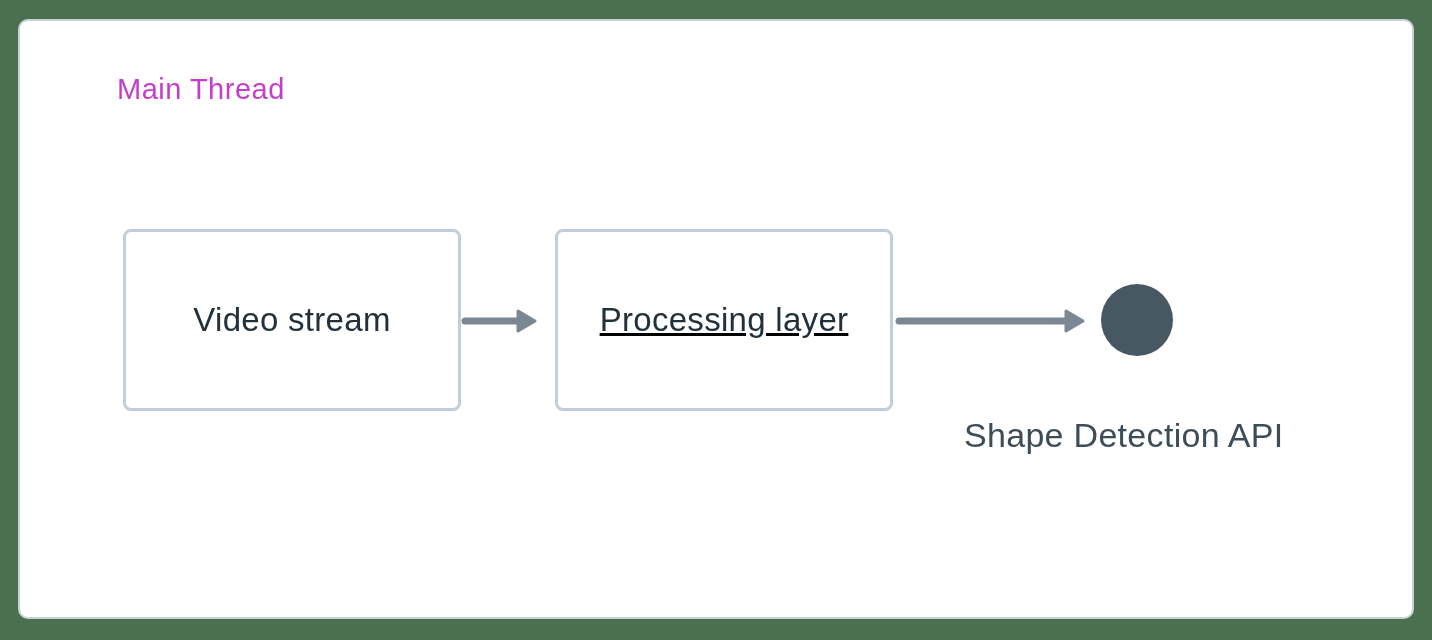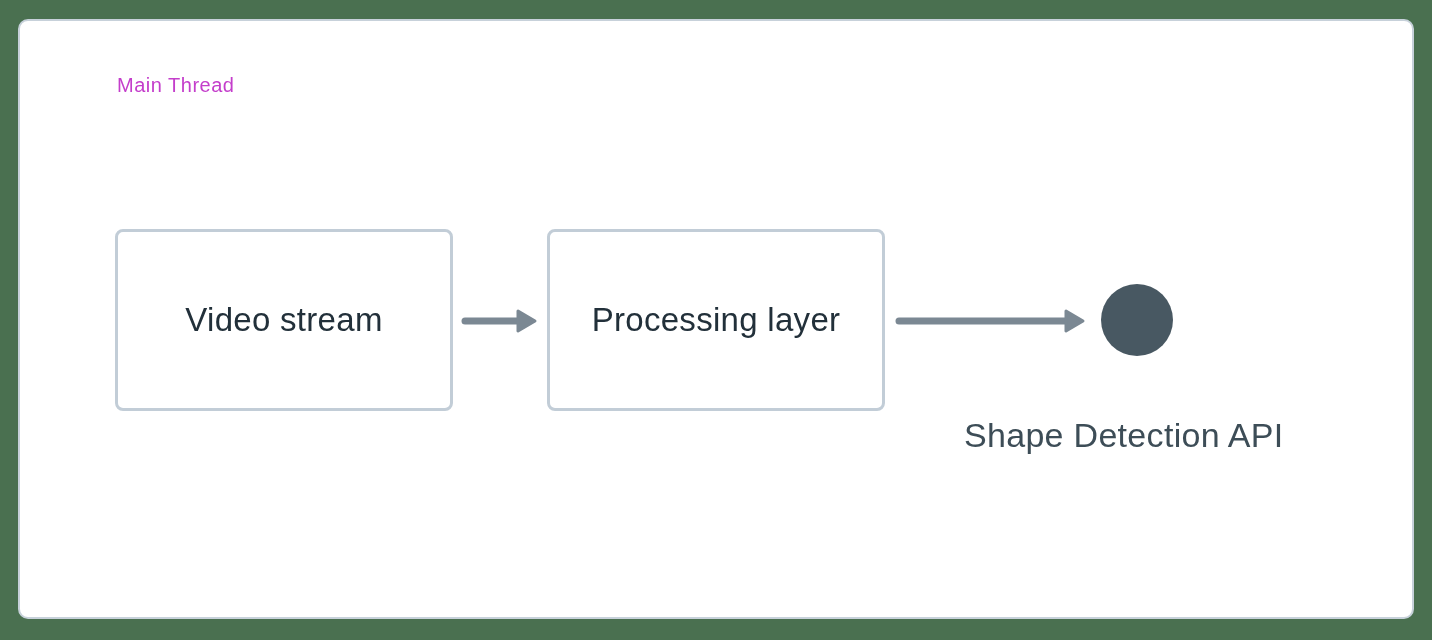--- a/index.html
+++ b/index.html
@@ -28,45 +28,46 @@
     position: absolute;
     left: 18px; top: 19px;
     width: 1396px; height: 600px;
     background: var(--card-bg);
     border: 2px solid var(--card-border);
     border-radius: 10px;
   }
   .diagram-title {
     position: absolute;
     left: 117px; top: 74px;
-    font-size: 20px;
+    font-size: 29px;
     line-height: 1.1;
     color: var(--title-magenta);
     letter-spacing: 0.5px;
     white-space: nowrap;
   }
   .node-box {
     position: absolute;
     top: 229px;
     width: 338px; height: 182px;
     background: #ffffff;
     border: 3px solid var(--box-border);
     border-radius: 8px;
     display: flex;
     align-items: center;
     justify-content: center;
+    margin-left: 8px;
   }
   .node-box .node-label {
     font-size: 33px;
     color: var(--box-text);
     letter-spacing: 0.3px;
     white-space: nowrap;
   }
   #node-video-stream { left: 115px; }
-  #node-processing-layer { left: 547px; }
+  #node-processing-layer { left: 547px; text-decoration: underline; }
   .arrow-svg { position: absolute; top: 306px; display: block; }
   #arrow-1 { left: 460px; }
   #arrow-2 { left: 894px; }
   .arrow-line { stroke: var(--arrow-gray); stroke-width: 7; stroke-linecap: round; }
   .arrow-head { fill: var(--arrow-gray); stroke: var(--arrow-gray); stroke-width: 3; stroke-linejoin: round; }
   .circle-node {
     position: absolute;
     left: 1101px; top: 284px;
     width: 72px; height: 72px;
     border-radius: 50%;

